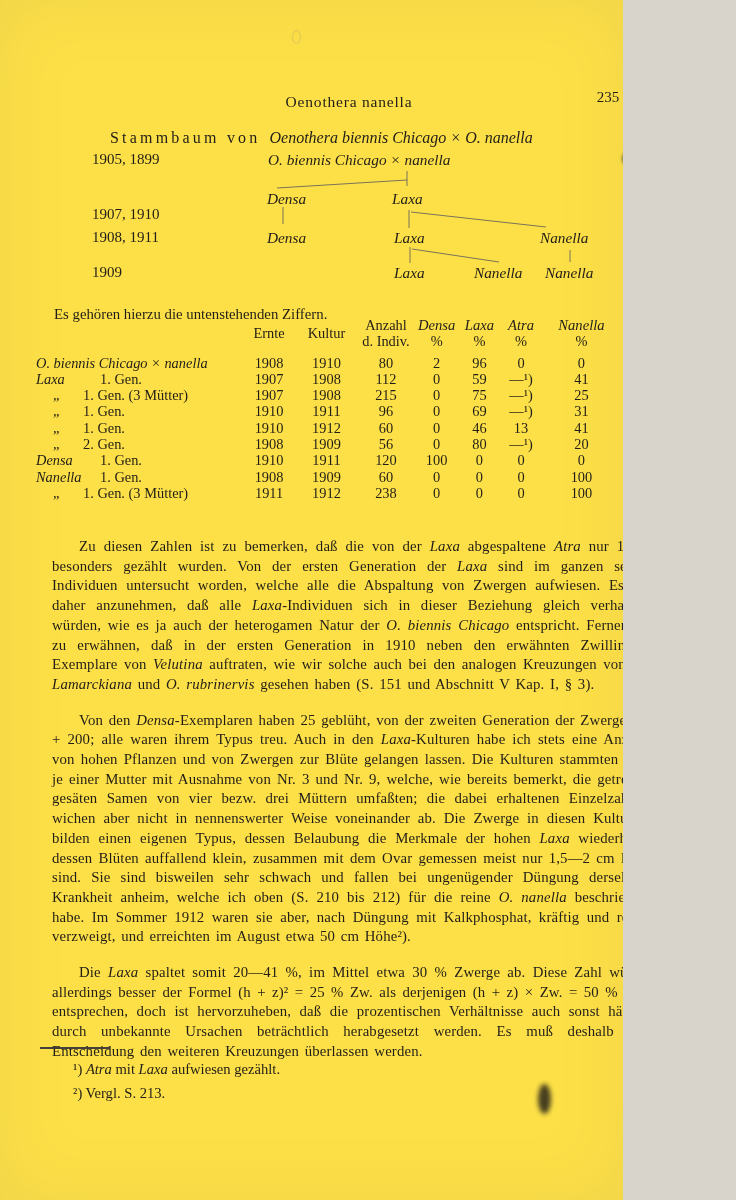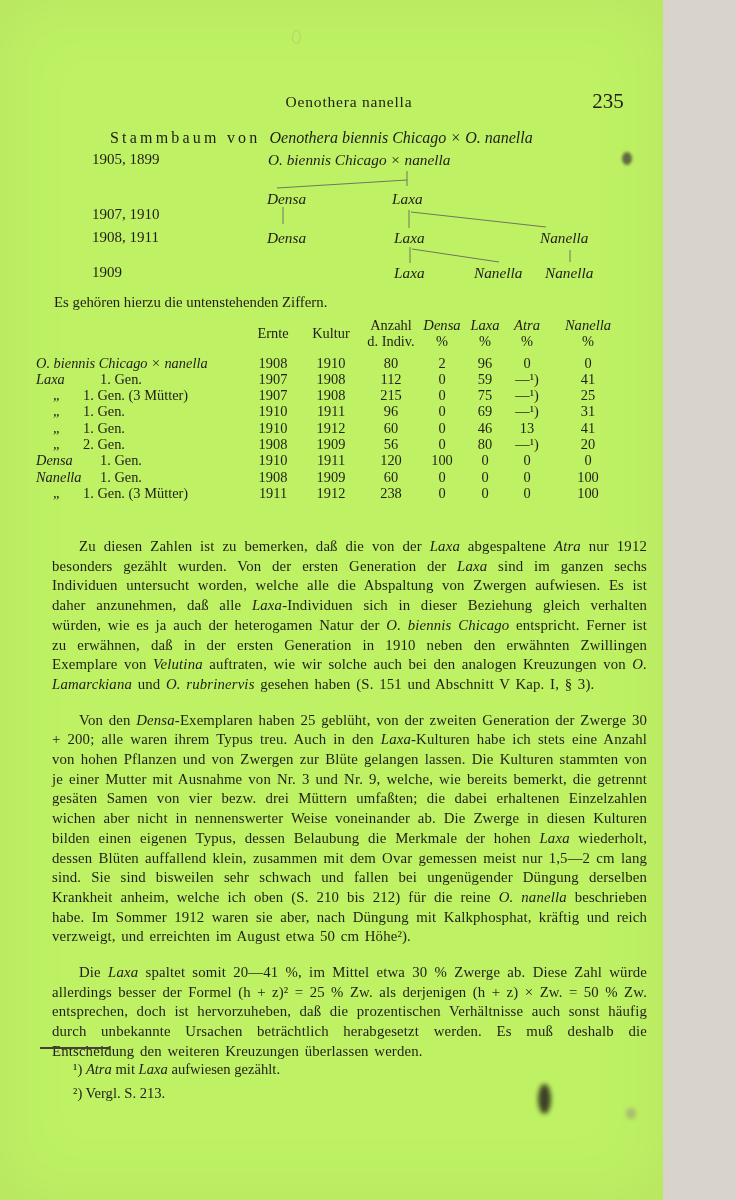--- a/index.html
+++ b/index.html
@@ -1,47 +1,48 @@
 <!DOCTYPE html>
 <html><head>
 <meta charset="utf-8">
 <style>
   html,body{margin:0;padding:0;background:#d8d4cc;}
   .page{
-    position:relative;width:663px;height:1200px;overflow:hidden;
-    background:#bef264;
+    position:relative;width:585px;height:1200px;overflow:hidden;
+    background:#fde047;
     font-family:"Liberation Serif","DejaVu Serif",serif;
     color:#211d18;
+    padding-left:38px;
   }
   .page::after{
     content:"";position:absolute;inset:0;pointer-events:none;
     box-shadow:inset 0 0 70px rgba(125,112,88,0.10);
   }
   .it{font-style:italic;}
 
   
   .running-head{position:absolute;top:93px;left:36px;width:626px;text-align:center;
     font-size:15.5px;letter-spacing:0.8px;}
-  .page-number{position:absolute;top:89px;left:578px;width:60px;text-align:center;font-size:21px;}
+  .page-number{position:absolute;top:89px;left:578px;width:60px;text-align:center;font-size:15px;}
 
   
   .tree-heading{position:absolute;top:129px;left:110px;font-size:16px;white-space:nowrap;}
   .tree-heading .sp{letter-spacing:3.2px;margin-right:9px;}
 
   
   .ty{position:absolute;left:92px;font-size:15px;}
   #ty0{top:151px}#ty1{top:206px}#ty2{top:229px}#ty3{top:264px}
   .tn{position:absolute;font-style:italic;font-size:15.3px;white-space:nowrap;}
   #tn0{left:268px;top:151px}
   #tn1{left:267px;top:190px}#tn2{left:392px;top:190px}
   #tn3{left:267px;top:229px}#tn4{left:394px;top:229px}#tn5{left:540px;top:229px}
   #tn6{left:394px;top:264px}#tn7{left:474px;top:264px}#tn8{left:545px;top:264px}
   .tree-lines{position:absolute;left:0;top:0;pointer-events:none;}
 
-  .intro{position:absolute;left:54px;top:294px;font-size:14.8px;}
+  .intro{position:absolute;left:54px;top:306px;font-size:14.8px;}
 
   
   .rtable{position:absolute;left:36px;top:317px;border-collapse:collapse;table-layout:fixed;}
   .rtable th,.rtable td{padding:0;font-weight:normal;font-size:14.4px;line-height:16.3px;}
   .rtable thead th{text-align:center;vertical-align:middle;padding-bottom:5px;}
   .rtable thead .hname{font-size:14.6px;}
   .rtable tbody td{text-align:center;}
   .rtable td.c-label{text-align:left;}
   .name{display:inline-block;width:64px;font-style:italic;}
   .name.wide{width:auto;}

